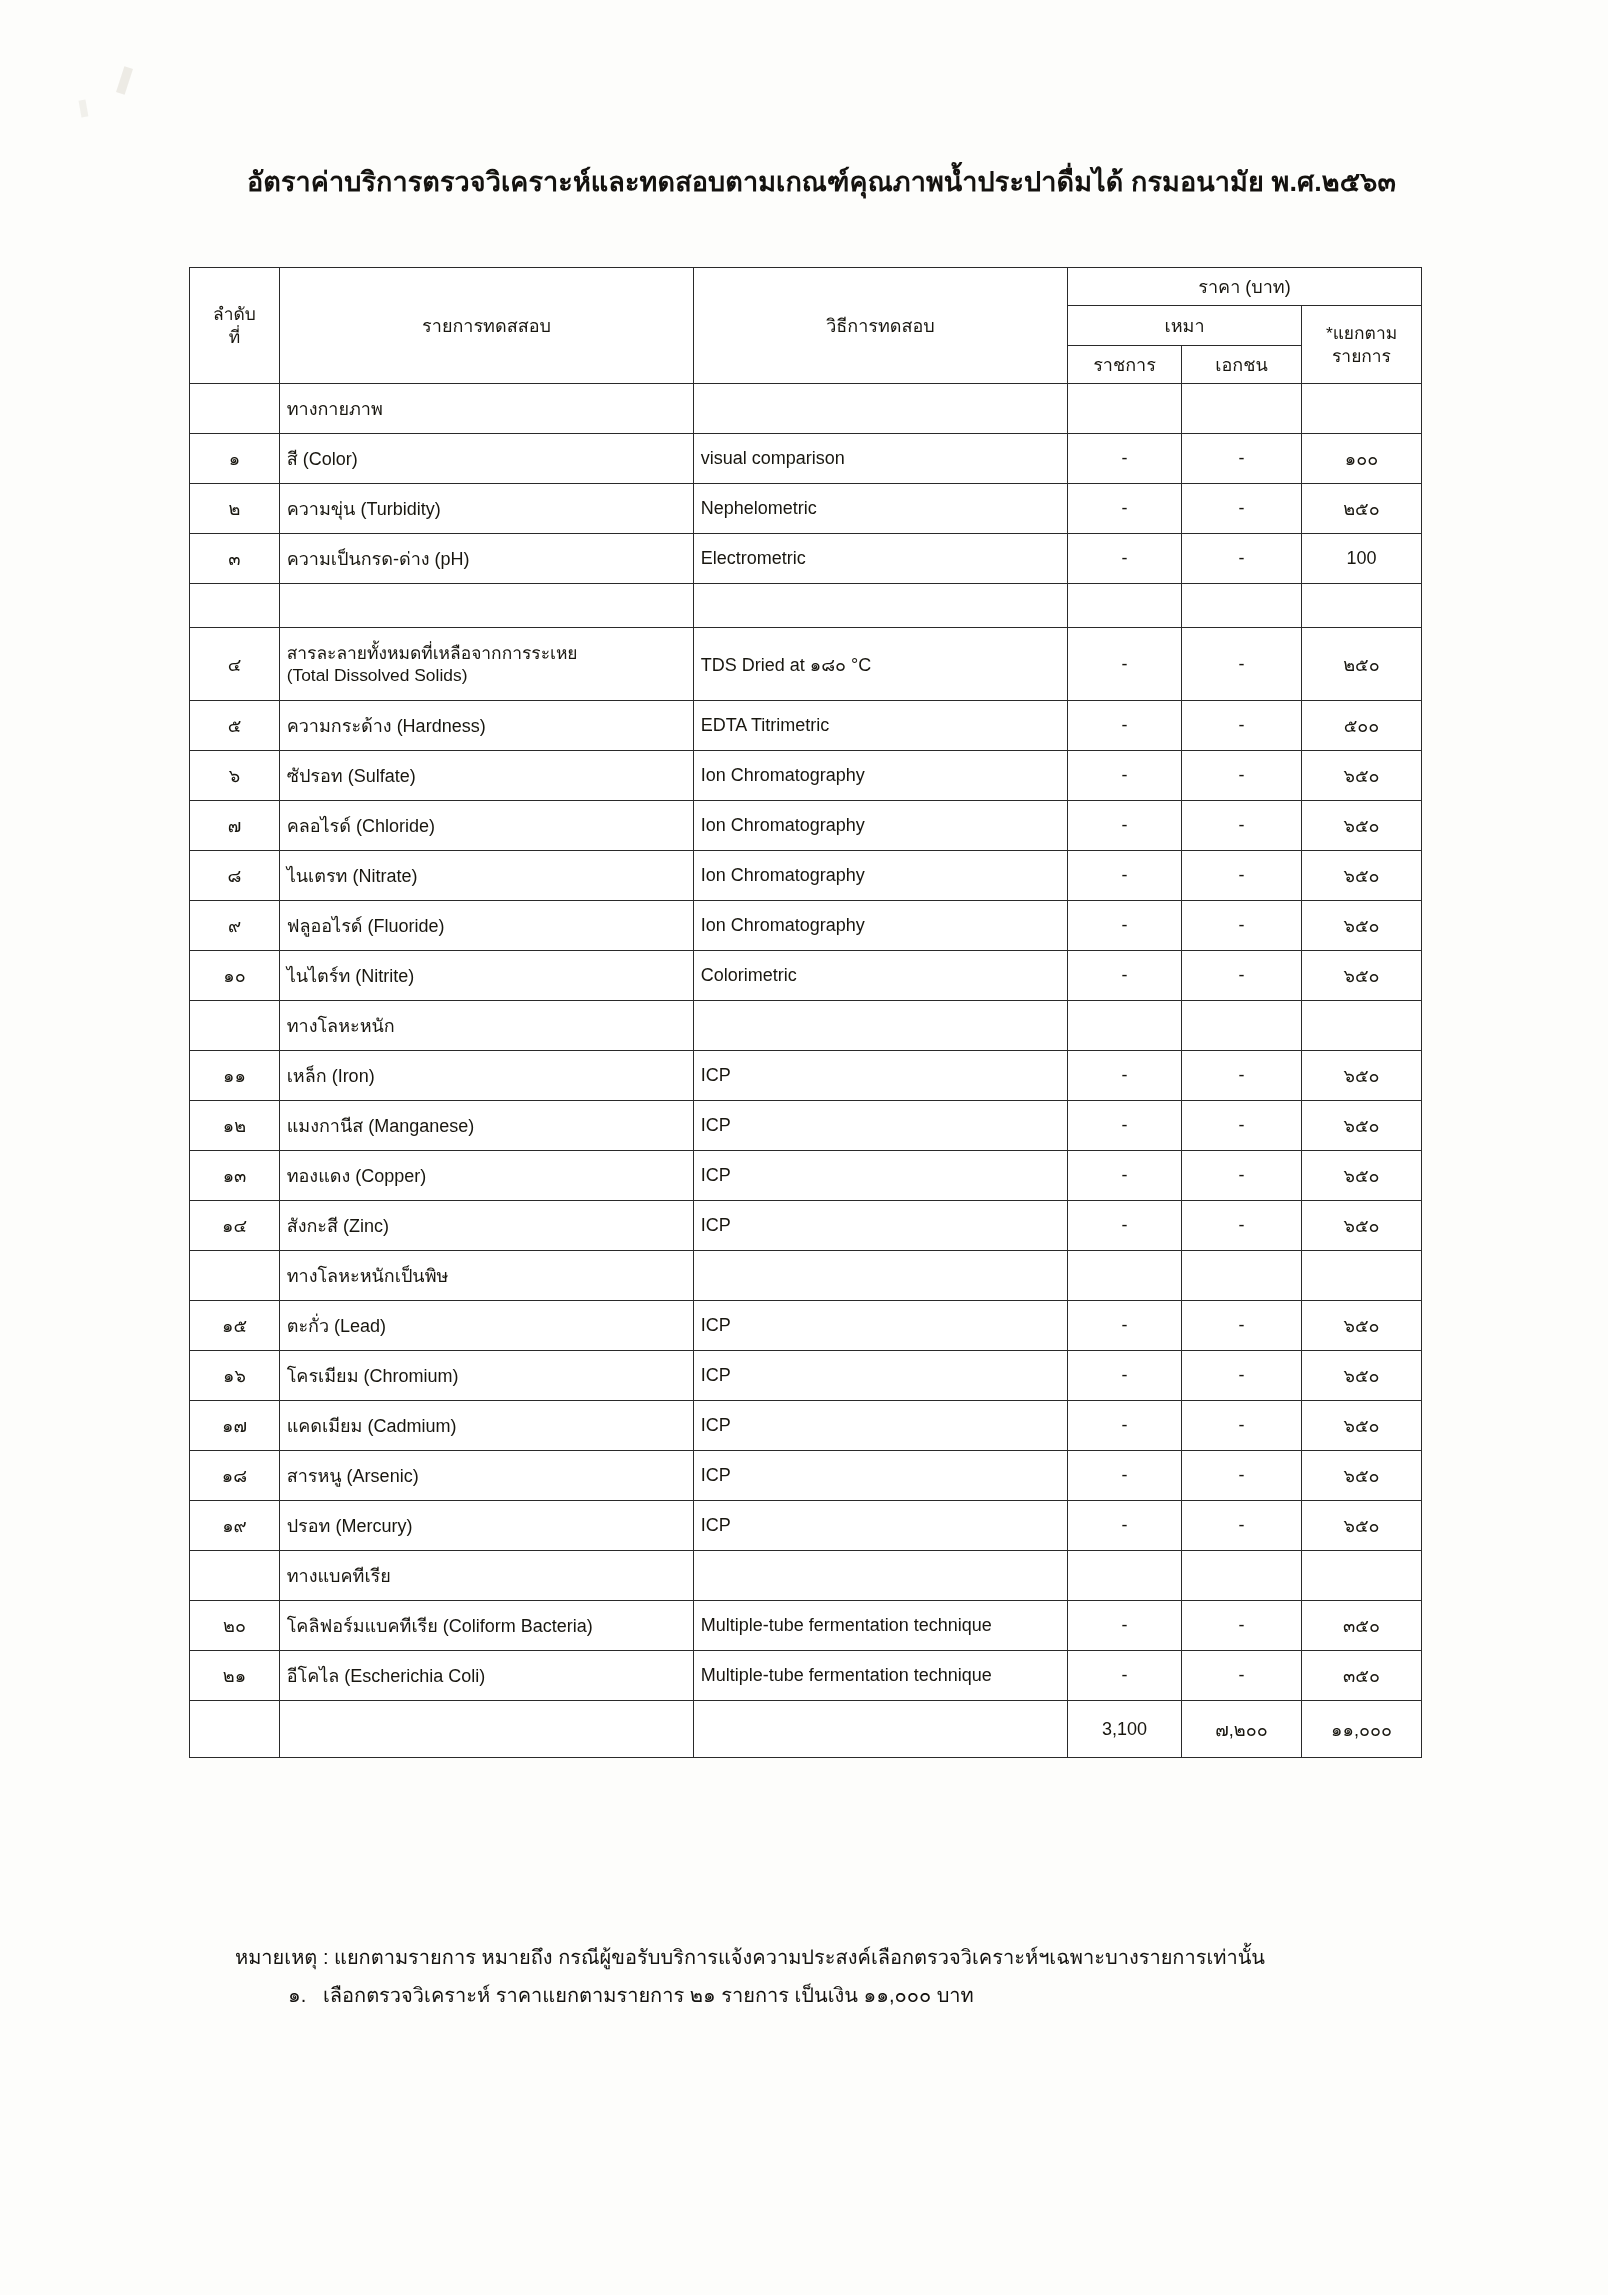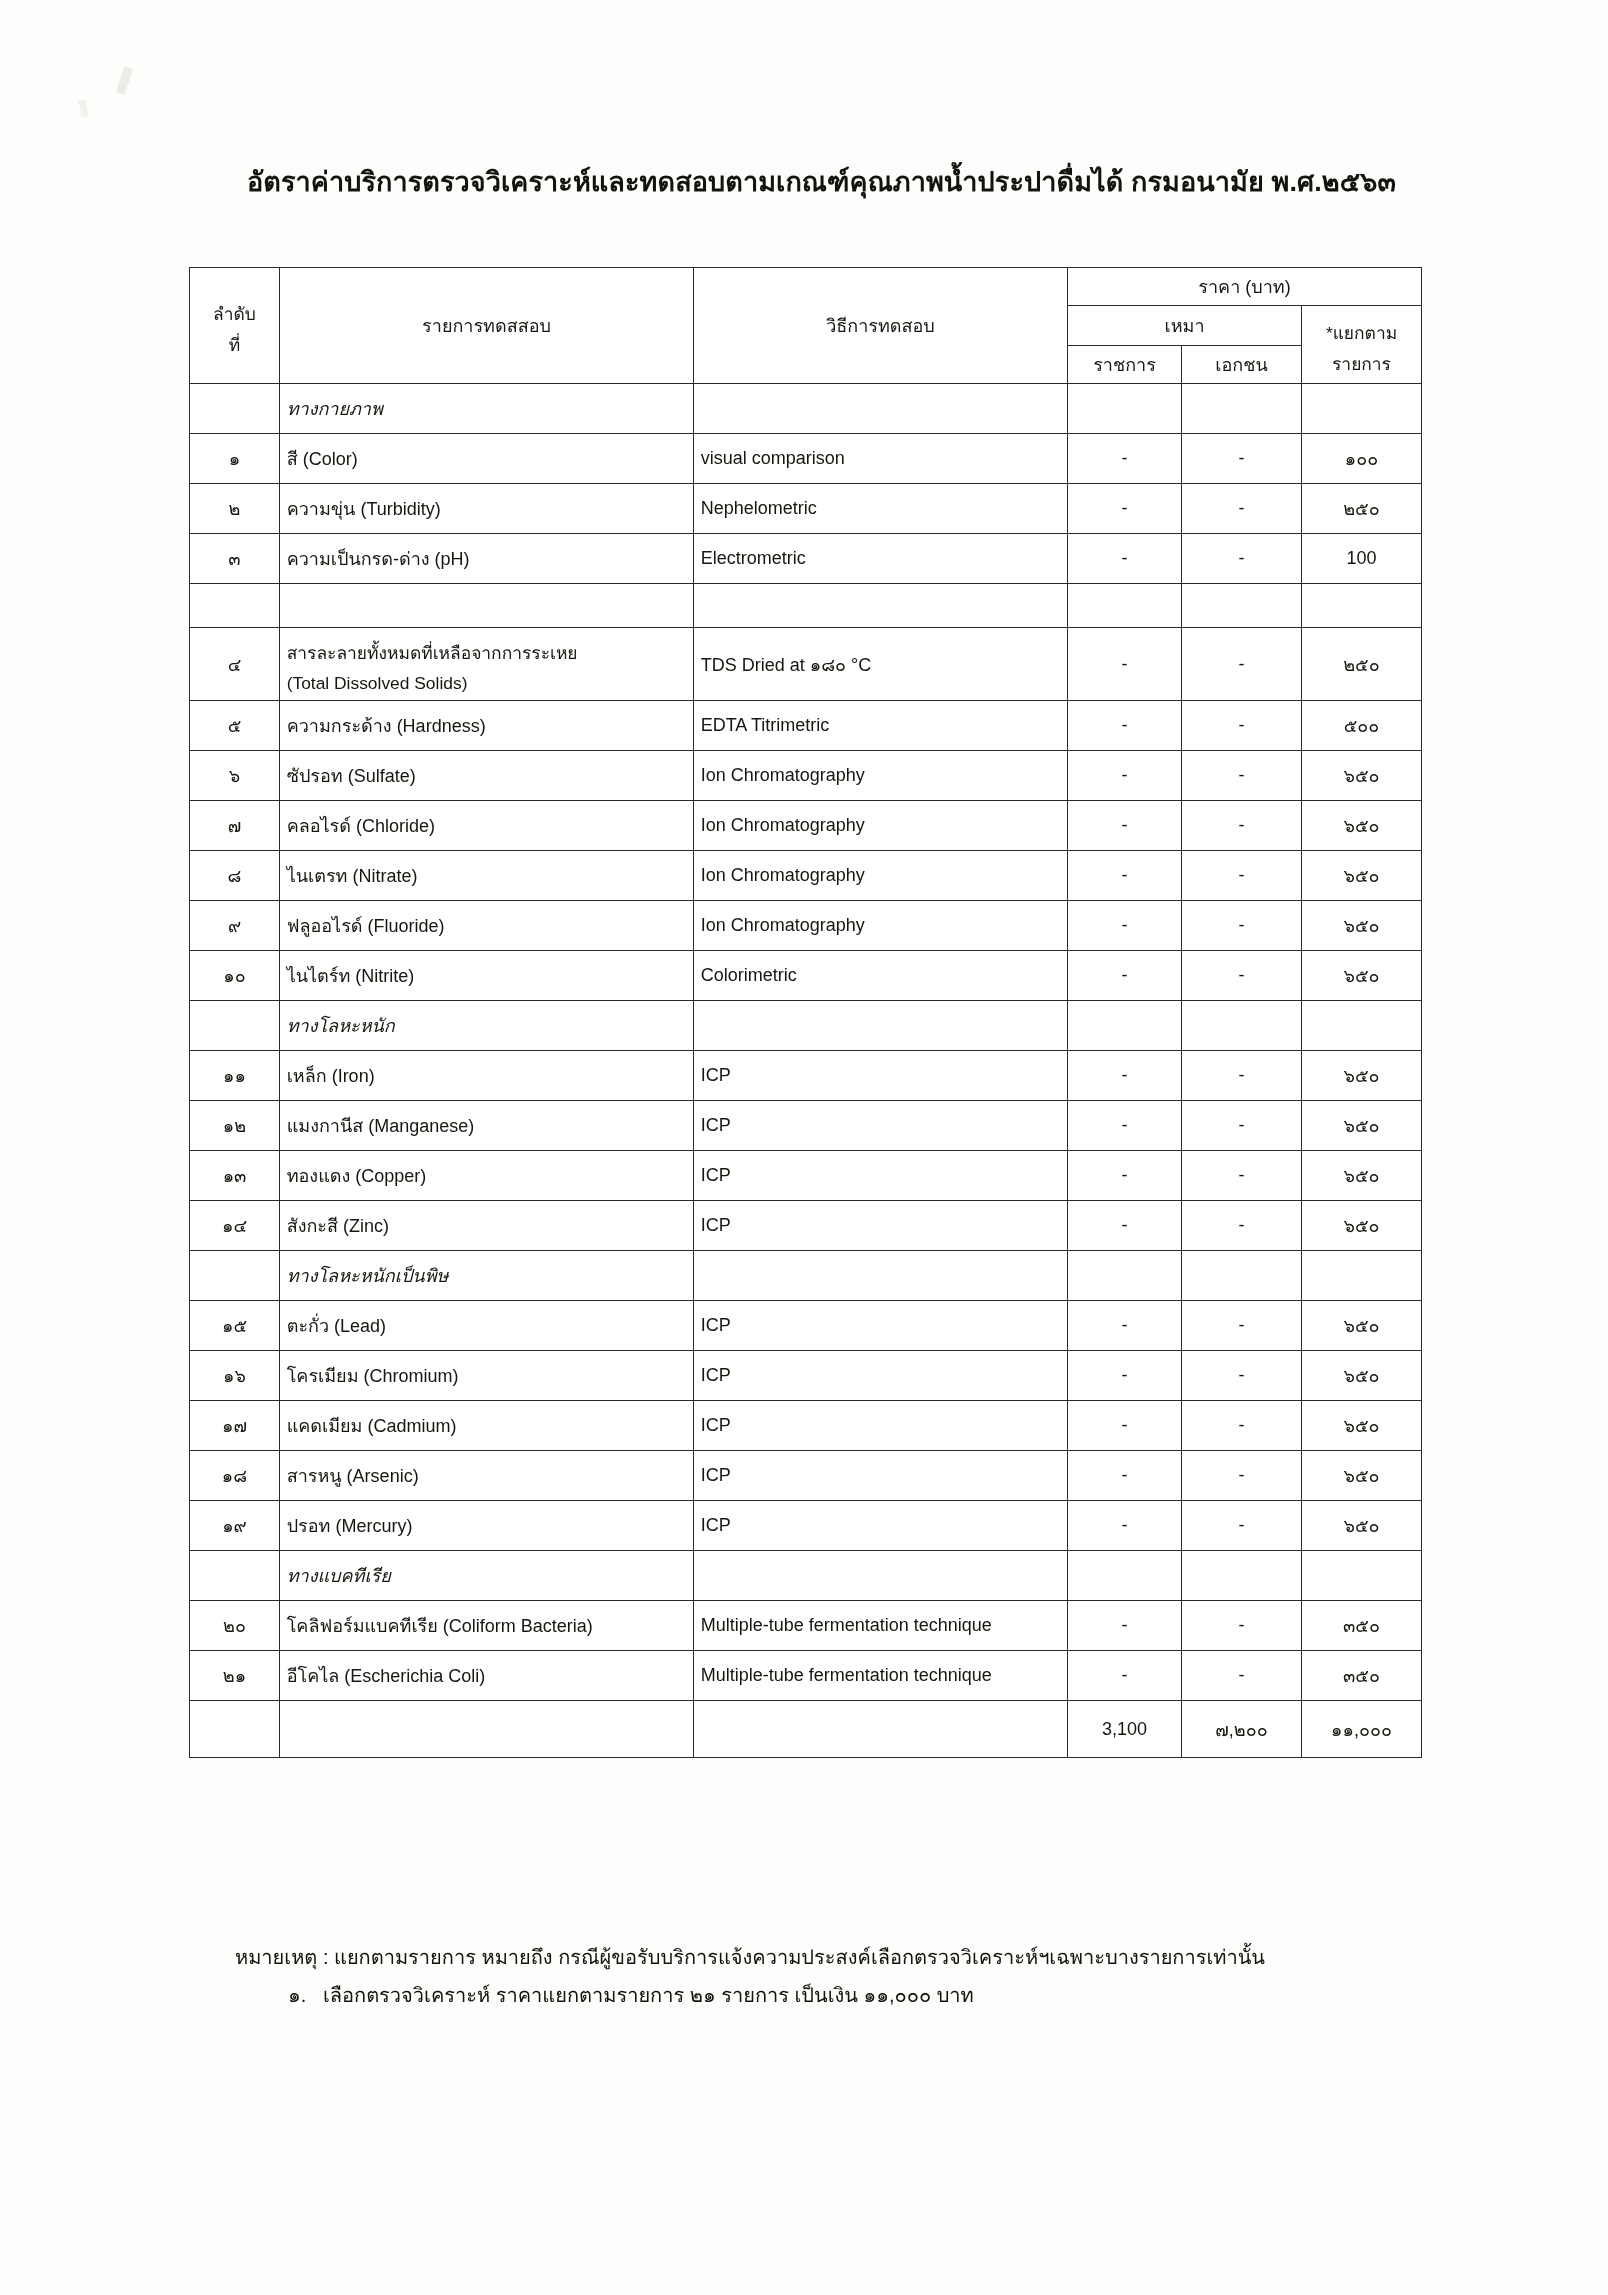--- a/index.html
+++ b/index.html
@@ -62,34 +62,32 @@
   .c { text-align: center; }
   .l { text-align: left; }
 
   .hdr-tall { height: 107px; }
   .section-row td {
     height: 41px;
   }
   .section-label {
     font-weight: bold;
     font-size: 18.7px;
-    font-style: italic;
   }
   .blank-row td { height: 35px; }
   .row td { height: 41px; }
   .row-tall td { height: 64px; }
   .total-row td { height: 48px; }
 
   .two-line {
     line-height: 1.28;
   }
   .sub {
     display: block;
     font-size: 17.4px;
-    margin-top: 8px;
   }
   .price {
     font-size: 18.7px;
   }
   .dash {
     font-size: 17.4px;
   }
   .notes {
     position: absolute;
     left: 247px;

